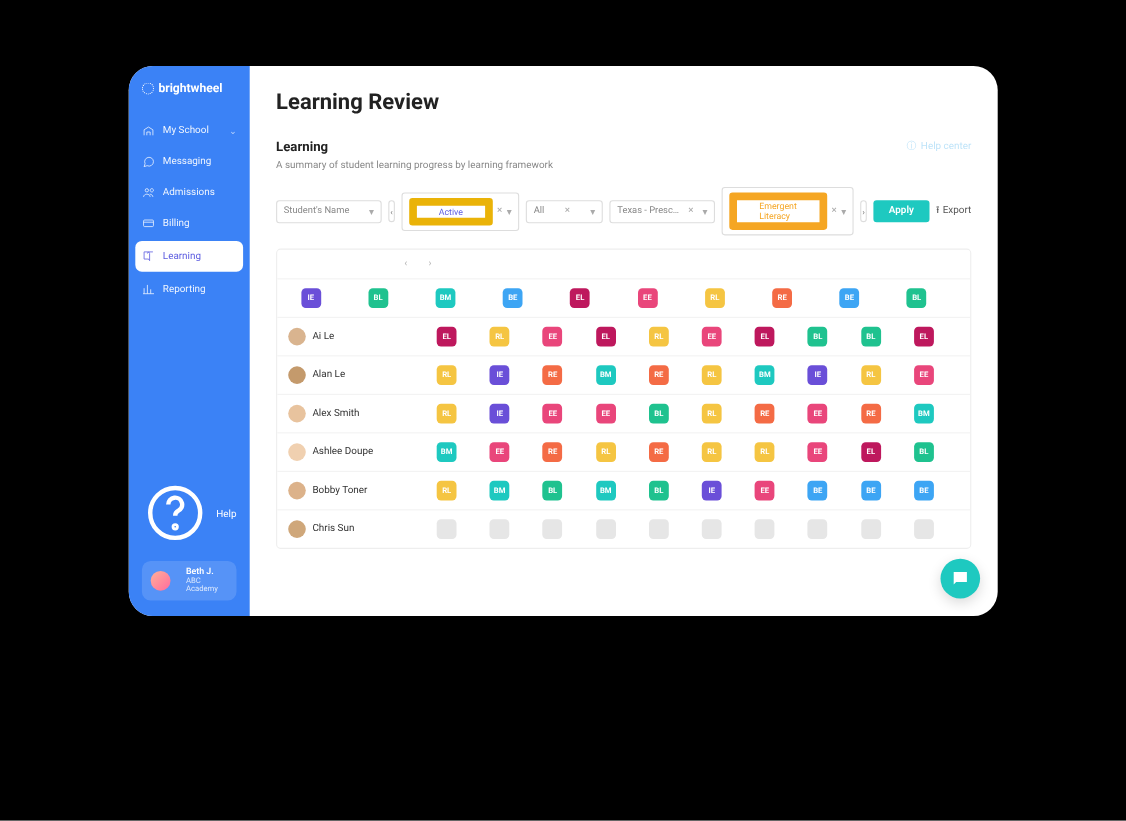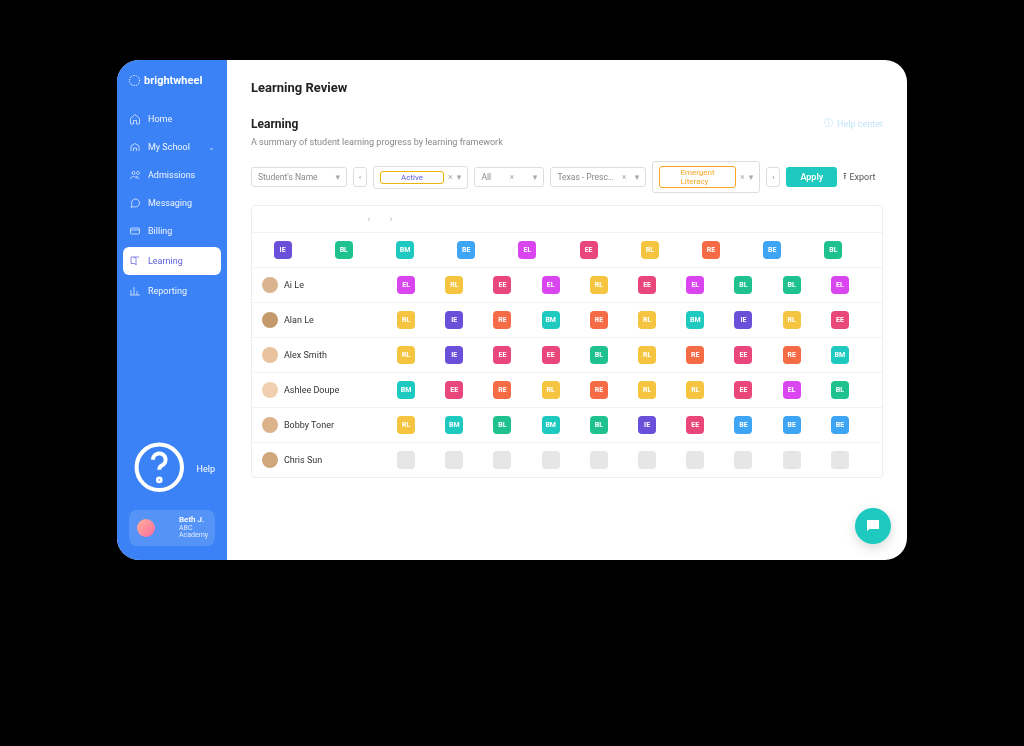--- a/index.html
+++ b/index.html
@@ -10,40 +10,40 @@
   .sidebar { width: 110px; background: #3b82f6; color: #fff; display: flex; flex-direction: column; font-size: 9px; }
   .brand { padding: 14px 12px 18px; font-weight: 700; font-size: 11px; display: flex; align-items: center; gap: 4px; }
   .brand .gear { width: 11px; height: 11px; border: 1.5px dotted #fff; border-radius: 50%; }
   .navlist { flex: 1; }
   .navitem { padding: 8px 12px; display: flex; align-items: center; gap: 7px; cursor: pointer; color: rgba(255,255,255,.92); }
   .navitem .ico { width: 12px; height: 12px; opacity: .9; flex-shrink: 0; }
   .navitem.active { background: #fff; color: #5c5ce0; border-radius: 6px; margin: 2px 6px; padding: 8px 6px; }
   .chev { margin-left: auto; font-size: 8px; opacity: .7; }
   .sidefoot { padding: 10px 12px 14px; }
   .helpitem { display: flex; align-items: center; gap: 7px; font-size: 9px; margin-bottom: 10px; cursor: pointer; }
-  .usercard { background: rgba(255,255,255,.14); border-radius: 8px; padding: 6px 8px; display: flex; align-items: center; gap: 24px; }
+  .usercard { background: rgba(255,255,255,.14); border-radius: 8px; padding: 6px 8px; display: flex; align-items: center; gap: 14px; }
   .avatar { width: 18px; height: 18px; border-radius: 50%; background: linear-gradient(135deg,#ffb199,#ff6b9d); flex-shrink: 0; }
   .usercard .meta { line-height: 1.1; }
   .usercard .uname { font-size: 8px; font-weight: 600; }
   .usercard .uschool { font-size: 7px; opacity: .8; }
 
   
   .main { flex: 1; padding: 20px 24px; overflow: hidden; }
-  h1 { font-size: 13px; font-weight: 700; color: #222; margin-bottom: 22px; }
+  h1 { font-size: 20px; font-weight: 700; color: #222; margin-bottom: 22px; }
   .subhead { display: flex; justify-content: space-between; align-items: flex-start; margin-bottom: 6px; }
   .subhead h2 { font-size: 12px; font-weight: 700; color: #222; }
   .helpcenter { font-size: 9px; color: #7cc7f2; display: flex; align-items: center; gap: 4px; cursor: pointer; opacity: .5; }
   .subtitle { font-size: 9px; color: #888; margin-bottom: 14px; }
 
   
   .filters { display: flex; gap: 6px; align-items: center; margin-bottom: 12px; }
   .fdd { border: 1px solid #ddd; border-radius: 3px; padding: 4px 6px; font-size: 8.5px; color: #888; display: flex; align-items: center; gap: 4px; cursor: pointer; background: #fff; flex-shrink: 0; justify-content: space-between; }
   .fdd.wide { width: 96px; }
   .fdd .cx { font-size: 9px; color: #aaa; margin-left: auto; }
-  .pill { border: 1px solid #eab308; color: #5c5ce0; border-radius: 3px; padding: 1px 20px; font-size: 8px; }
+  .pill { border: 7px solid #eab308; color: #5c5ce0; border-radius: 3px; padding: 1px 20px; font-size: 8px; }
   .pill.orange { border-color: #f5a623; color: #f5a623; }
   .pager { width: 14px; height: 20px; border: 1px solid #ddd; border-radius: 3px; display: flex; align-items: center; justify-content: center; font-size: 8px; color: #888; cursor: pointer; }
   .apply { background: #1ec9c0; color: #fff; border: none; border-radius: 3px; padding: 5px 14px; font-size: 9px; font-weight: 600; cursor: pointer; }
   .export { font-size: 9px; color: #555; display: flex; align-items: center; gap: 3px; cursor: pointer; }
 
   
   .grid { border: 1px solid #eee; border-radius: 4px; overflow: hidden; }
   .row { display: flex; align-items: center; border-bottom: 1px solid #f2f2f2; }
   .row:last-child { border-bottom: none; }
   .hrow { font-size: 7.5px; color: #999; font-weight: 600; }
@@ -52,21 +52,21 @@
   .hrow .namecell { justify-content: flex-end; padding-right: 4px; }
   .cells { flex: 1; display: grid; grid-template-columns: repeat(10, 1fr); }
   .cell { display: flex; align-items: center; justify-content: center; padding: 8px 0; font-size: 7.5px; color: #999; }
   .badge { width: 18px; height: 18px; border-radius: 4px; display: flex; align-items: center; justify-content: center; font-size: 7px; font-weight: 700; color: #fff; }
   .scrollcell { width: 18px; display: flex; align-items: center; justify-content: center; font-size: 9px; color: #bbb; cursor: pointer; }
 
   .lv-IE { background: #6a4fd8; }
   .lv-BL { background: #1fc28f; }
   .lv-BM { background: #1ec9c0; }
   .lv-BE { background: #3da5f4; }
-  .lv-EL { background: #d946ef; }
+  .lv-EL { background: #be185d; }
   .lv-EE { background: #e9467b; }
   .lv-RL { background: #f5c542; }
   .lv-RE { background: #f46b45; }
   .lv-none { background: #e6e6e6; }
 
   
   .chatfab { position: absolute; right: 16px; bottom: 16px; width: 36px; height: 36px; border-radius: 50%; background: #1ec9c0; display: flex; align-items: center; justify-content: center; cursor: pointer; box-shadow: 0 4px 12px rgba(0,0,0,.15); }
   .chatfab svg { width: 18px; height: 18px; fill: #fff; }
 
   
@@ -78,46 +78,40 @@
 <div class="frame">
 
   <aside class="sidebar">
     <div class="brand">
       <span class="gear"></span>
       <span>brightwheel</span>
     </div>
     <nav class="navlist">
       <div class="navitem">
         <span class="ico"><svg viewBox="0 0 24 24">
-              <path d="M3 11l9-8 9 8v10a1 1 0 0 1-1 1h-5v-7h-6v7H4a1 1 0 0 1-1-1z"></path>
-            </svg></span>
-        <span>Home</span>
-      </div>
-      <div class="navitem">
-        <span class="ico"><svg viewBox="0 0 24 24">
               <path d="M4 20V10l8-5 8 5v10"></path>
               <path d="M9 20v-6h6v6"></path>
             </svg></span>
         <span>My School</span>
         <span class="chev">⌄</span>
+      </div>
+      <div class="navitem">
+        <span class="ico"><svg viewBox="0 0 24 24">
+              <path d="M21 12a8 8 0 0 1-11.5 7.2L4 21l1.8-5.5A8 8 0 1 1 21 12z"></path>
+            </svg></span>
+        <span>Messaging</span>
       </div>
       <div class="navitem">
         <span class="ico"><svg viewBox="0 0 24 24">
               <circle cx="9" cy="8" r="3"></circle>
               <path d="M15 8a3 3 0 1 0 0-0.01"></path>
               <path d="M3 20c0-3 3-5 6-5s6 2 6 5"></path>
               <path d="M14 15c3 0 6 2 6 5"></path>
             </svg></span>
         <span>Admissions</span>
-      </div>
-      <div class="navitem">
-        <span class="ico"><svg viewBox="0 0 24 24">
-              <path d="M21 12a8 8 0 0 1-11.5 7.2L4 21l1.8-5.5A8 8 0 1 1 21 12z"></path>
-            </svg></span>
-        <span>Messaging</span>
       </div>
       <div class="navitem">
         <span class="ico"><svg viewBox="0 0 24 24">
               <rect x="3" y="6" width="18" height="12" rx="2"></rect>
               <path d="M3 10h18"></path>
             </svg></span>
         <span>Billing</span>
       </div>
       <div class="navitem active">
         <span class="ico"><svg viewBox="0 0 24 24">
@@ -178,21 +172,21 @@
       <div class="fdd" style="width:70px">
         <span>All</span>
         <span class="cx">×</span>
         <span class="cx">▾</span>
       </div>
       <div class="fdd" style="width:96px">
         <span>Texas - Presc…</span>
         <span class="cx">×</span>
         <span class="cx">▾</span>
       </div>
-      <div class="fdd" style="width:108px">
+      <div class="fdd" style="width:120px">
         <span class="pill orange">Emergent Literacy</span>
         <span class="cx">×</span>
         <span class="cx">▾</span>
       </div>
       <div class="pager">›</div>
       <button class="apply">Apply</button>
       <div class="export">
         <span>⭱</span>
         <span>Export</span>
       </div>

